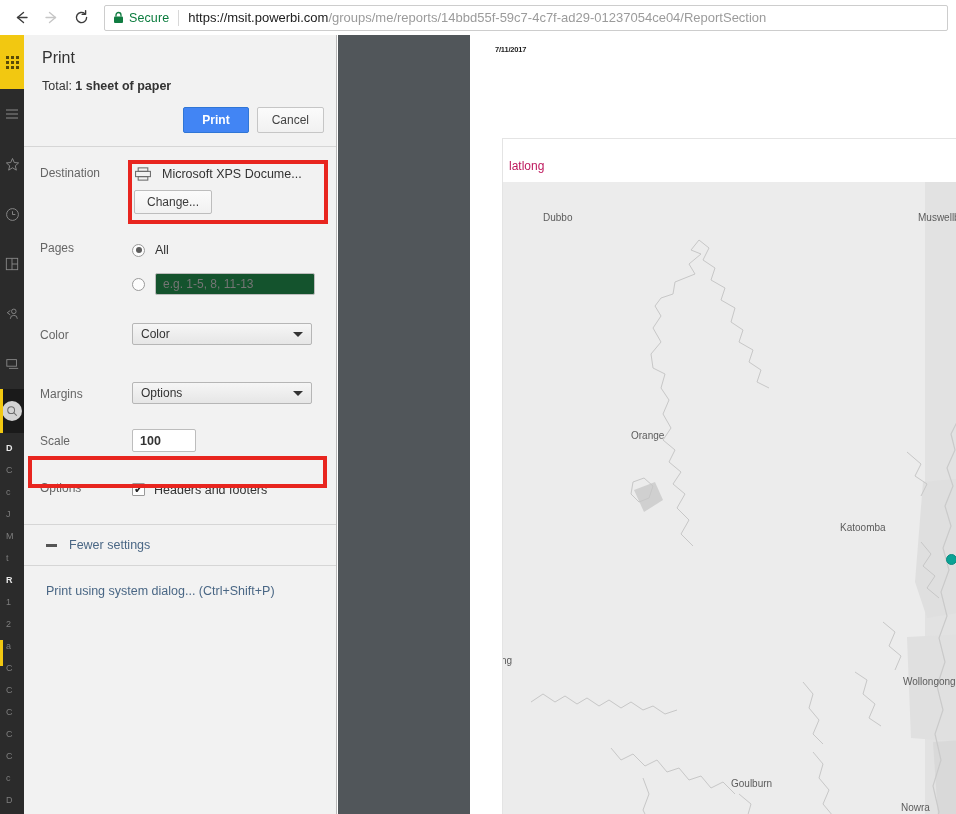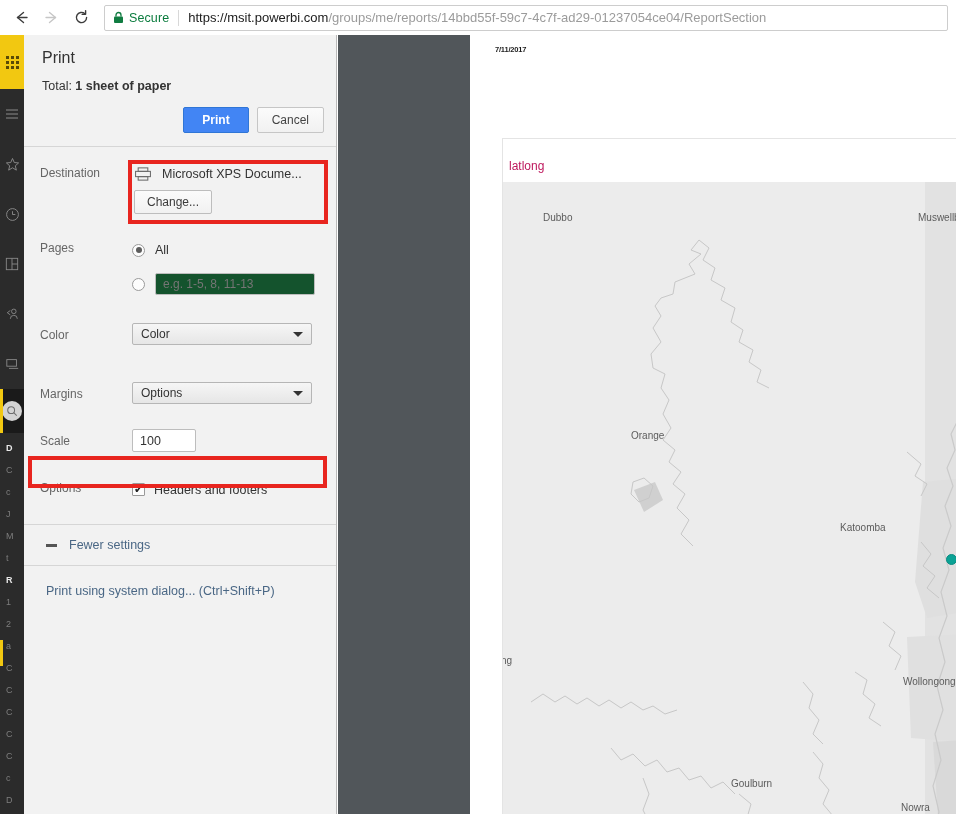--- a/index.html
+++ b/index.html
@@ -199,20 +199,21 @@
     font-family: "Liberation Sans", sans-serif;
   }
 
   .scale-input {
     width: 64px; height: 23px;
     border: 1px solid #bdbdbd; background: #fff;
     border-radius: 2px;
     font-size: 12.5px; color: #333;
     padding: 0 7px;
     font-family: "Liberation Sans", sans-serif;
+    font-weight: bold;
   }
 
   .check-line { display: flex; align-items: center; gap: 9px; height: 27px; }
   .cbox {
     width: 13px; height: 13px;
     border: 1px solid #9a9a9a; background: #fdfdfd;
     border-radius: 1px;
     display: flex; align-items: center; justify-content: center;
     flex-shrink: 0;
     font-size: 11px; color: #222; line-height: 1;

